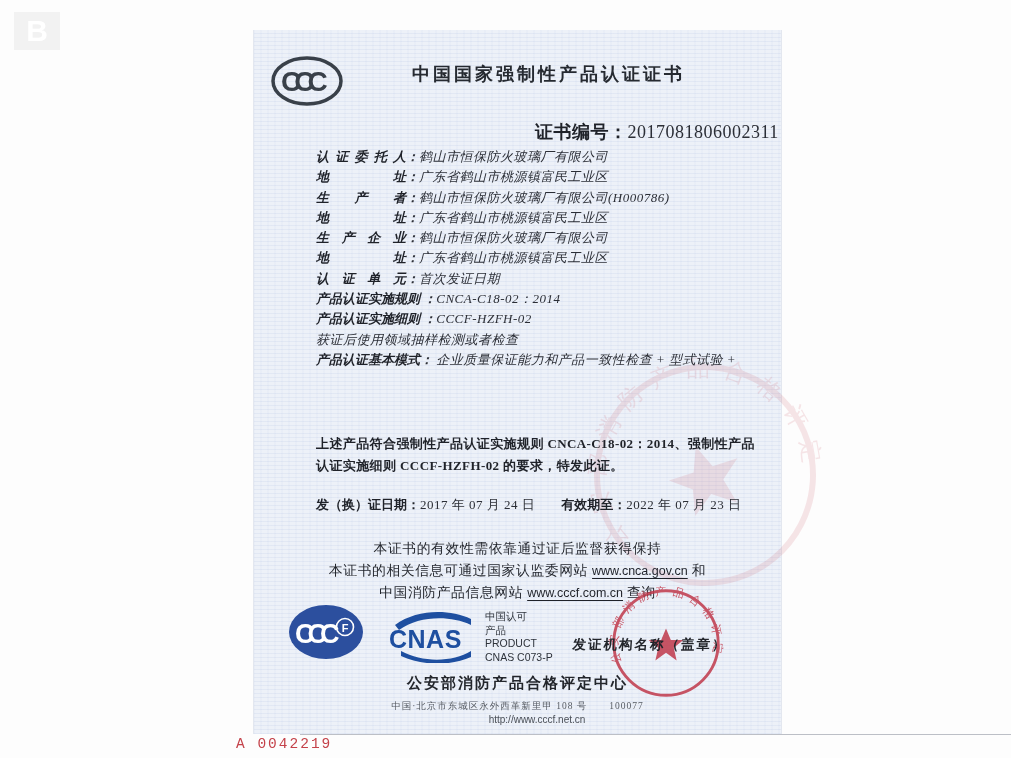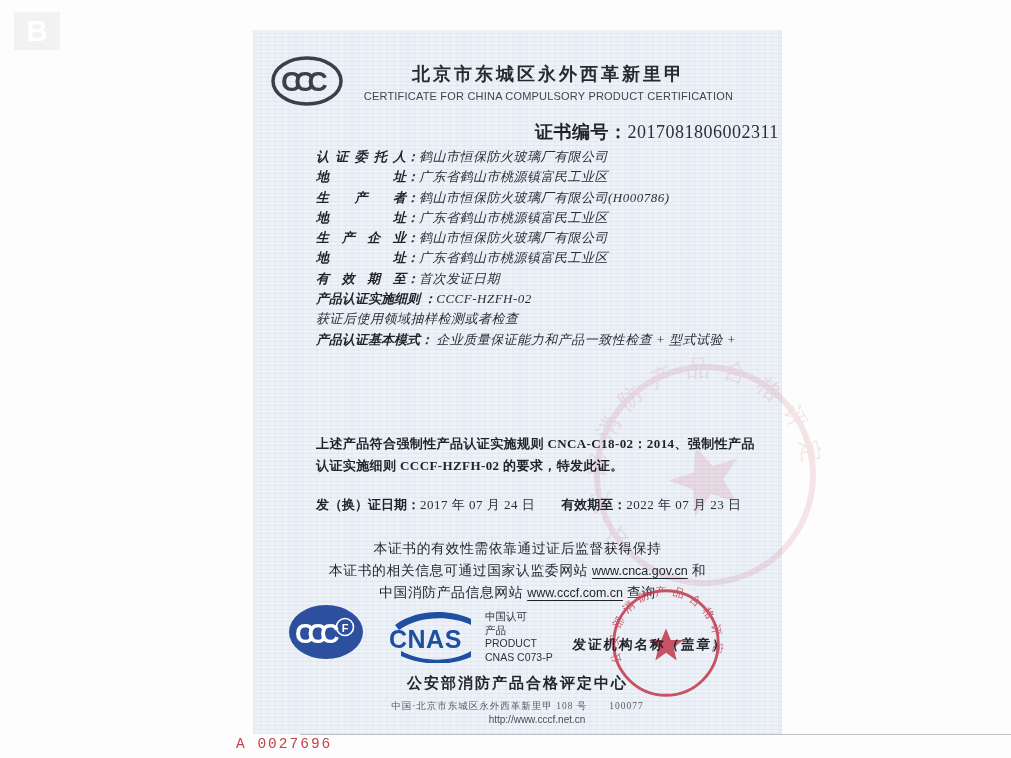--- a/index.html
+++ b/index.html
@@ -93,32 +93,32 @@
       </defs>
     <text font-size="11.5" letter-spacing="6" fill="#c0394b">
       <textPath href="#arcFaint">公安部消防产品合格评定中心</textPath>
     </text>
   </svg>
 
   <svg class="abs ccc-outline-logo" viewBox="0 0 76 54">
     <ellipse cx="38" cy="27" rx="34" ry="23" fill="none" stroke="#394049" stroke-width="3.5"></ellipse>
     <text x="12" y="37" font-size="28" font-weight="bold" letter-spacing="-7" fill="#394049">CCC</text>
   </svg>
-  <div class="abs cert-title">北京市东城区永外西革新里甲</div>
-  <div class="abs cert-subtitle">CERTIFICATE FOR CHINA COMPULSORY PRODUCT CERTIFICATION</div>
+  <div class="abs cert-title">中国国家强制性产品认证证书</div>
   <div class="abs cert-no"><span class="lbl">证书编号：</span><span>2017081806002311</span></div>
 
   <div class="abs fields">
       <div class="frow"><span class="lbl box">认证委托人</span><span class="colon">：</span><span class="val">鹤山市恒保防火玻璃厂有限公司</span></div>
       <div class="frow"><span class="lbl box">地址</span><span class="colon">：</span><span class="val">广东省鹤山市桃源镇富民工业区</span></div>
       <div class="frow"><span class="lbl box">生产者</span><span class="colon">：</span><span class="val">鹤山市恒保防火玻璃厂有限公司(H000786)</span></div>
       <div class="frow"><span class="lbl box">地址</span><span class="colon">：</span><span class="val">广东省鹤山市桃源镇富民工业区</span></div>
       <div class="frow"><span class="lbl box">生产企业</span><span class="colon">：</span><span class="val">鹤山市恒保防火玻璃厂有限公司</span></div>
       <div class="frow"><span class="lbl box">地址</span><span class="colon">：</span><span class="val">广东省鹤山市桃源镇富民工业区</span></div>
-      <div class="frow"><span class="lbl box">有效期至</span><span class="colon">：</span><span class="val">首次发证日期</span></div>
+      <div class="frow"><span class="lbl box">认证单元</span><span class="colon">：</span><span class="val">首次发证日期</span></div>
+      <div class="frow"><span class="lbl">产品认证实施规则</span><span class="colon"> ：</span><span class="val">CNCA-C18-02：2014</span></div>
       <div class="frow"><span class="lbl">产品认证实施细则</span><span class="colon"> ：</span><span class="val">CCCF-HZFH-02</span></div>
       <div class="frow cont"><span class="val">获证后使用领域抽样检测或者检查</span></div>
       <div class="frow"><span class="lbl">产品认证基本模式</span><span class="colon">： </span><span class="val">企业质量保证能力和产品一致性检查 + 型式试验 +</span></div>
     </div>
 
   <div class="abs para">
     <div>上述产品符合强制性产品认证实施规则 CNCA-C18-02：2014、强制性产品</div>
     <div>认证实施细则 CCCF-HZFH-02 的要求，特发此证。</div>
   </div>
 
@@ -163,13 +163,13 @@
   </svg>
 
   <div class="abs footer-org">公安部消防产品合格评定中心</div>
   <div class="abs footer-addr">
     <span>中国·北京市东城区永外西革新里甲 108 号</span><span class="post">100077</span>
   </div>
   <div class="abs footer-site">http://www.cccf.net.cn</div>
 </div>
 
 <div class="bottom-edge"></div>
-<div class="serial">A 0027696</div>
+<div class="serial">A 0042219</div>
 
 </body></html>

